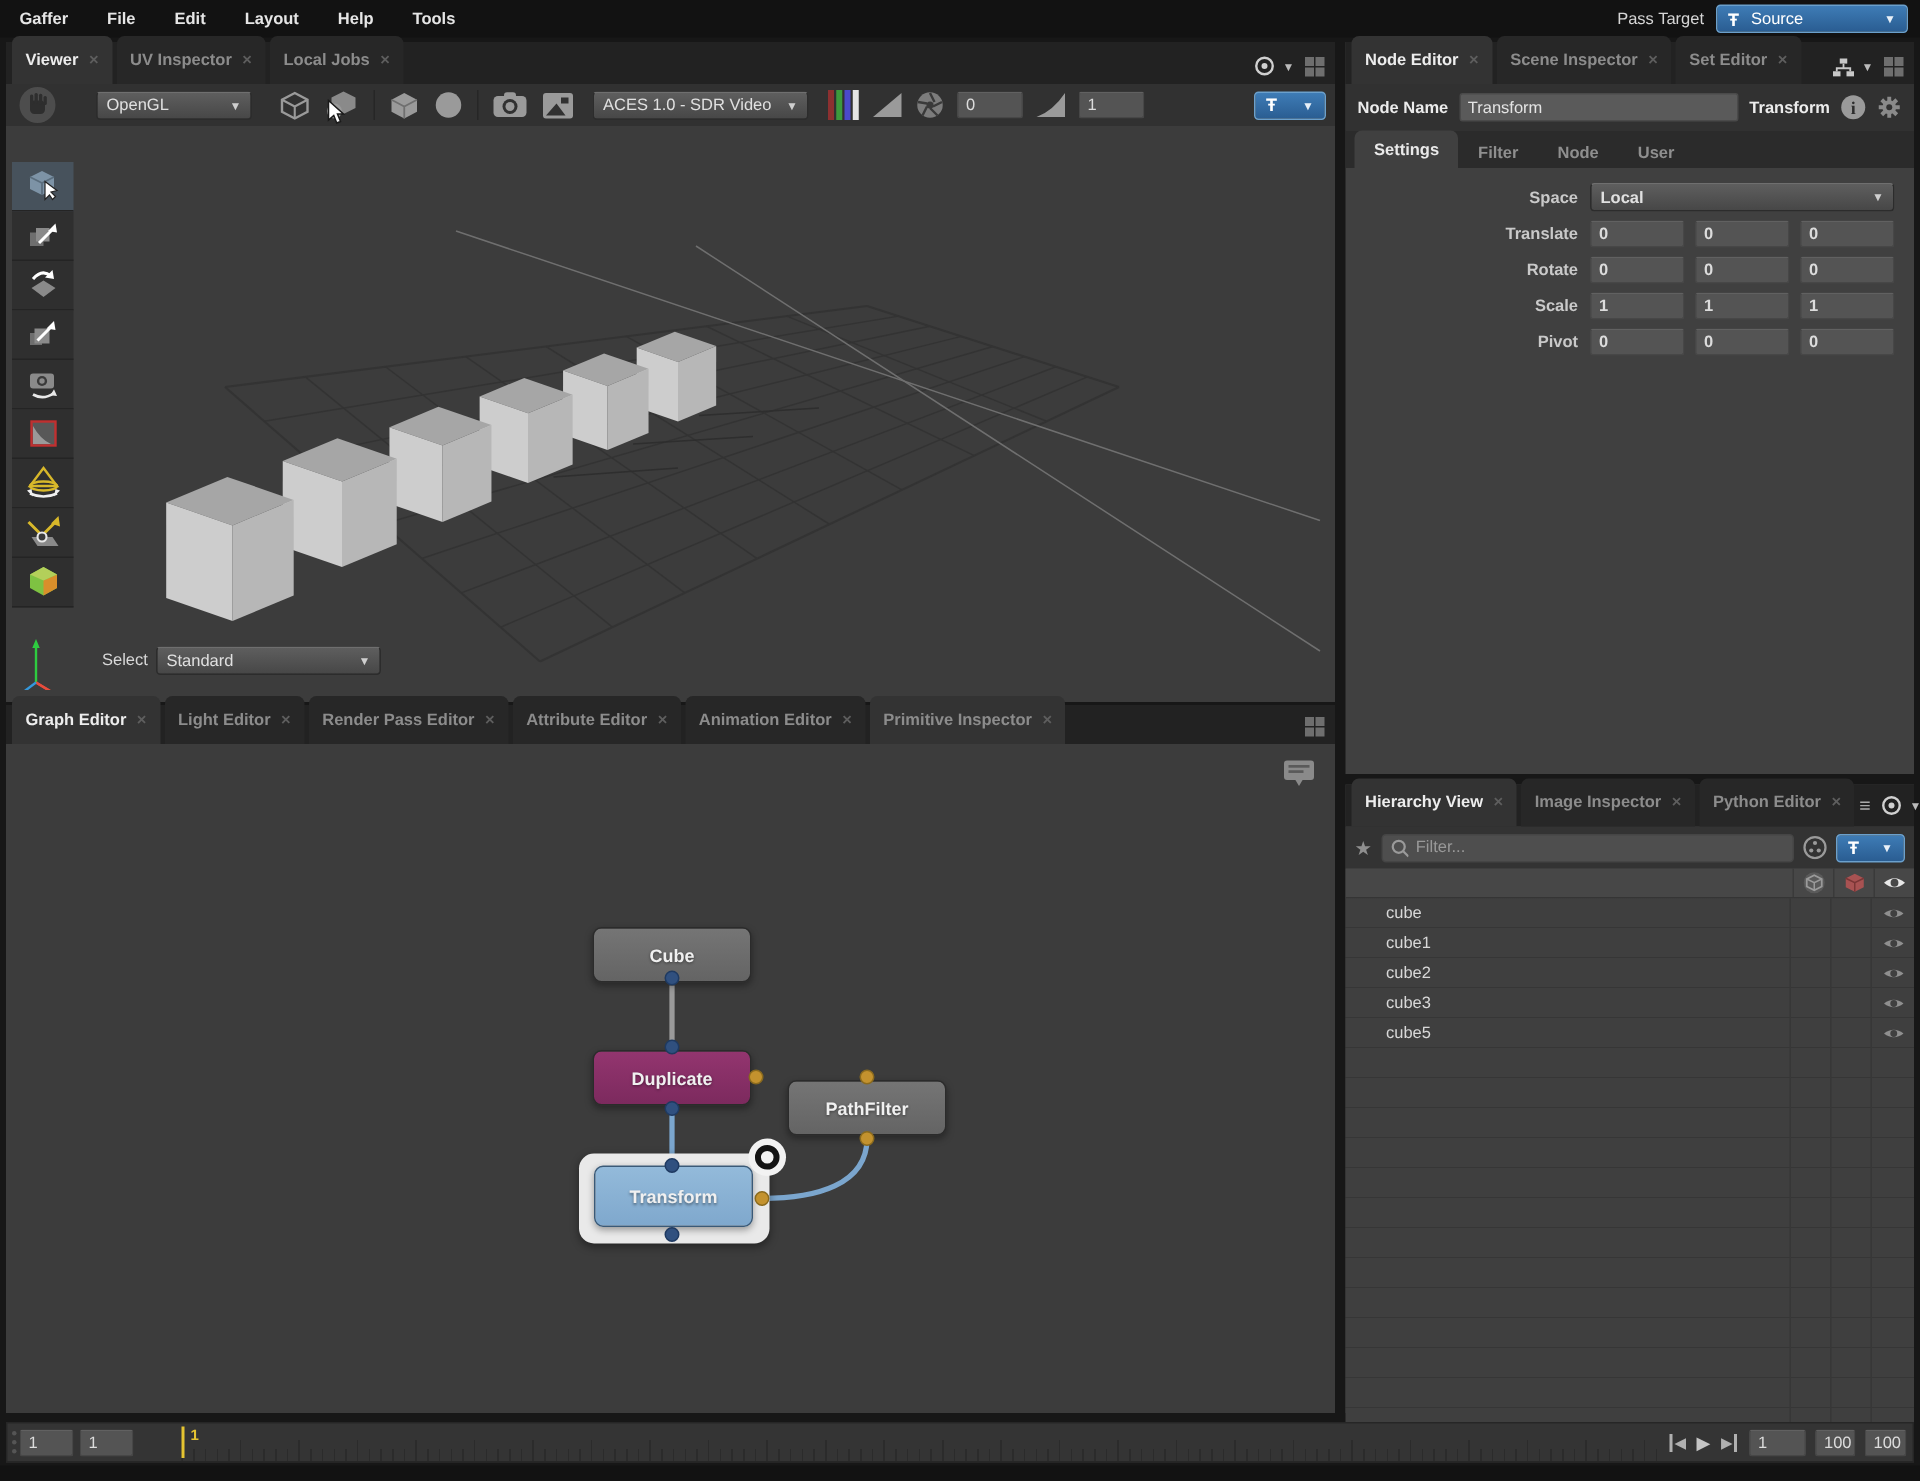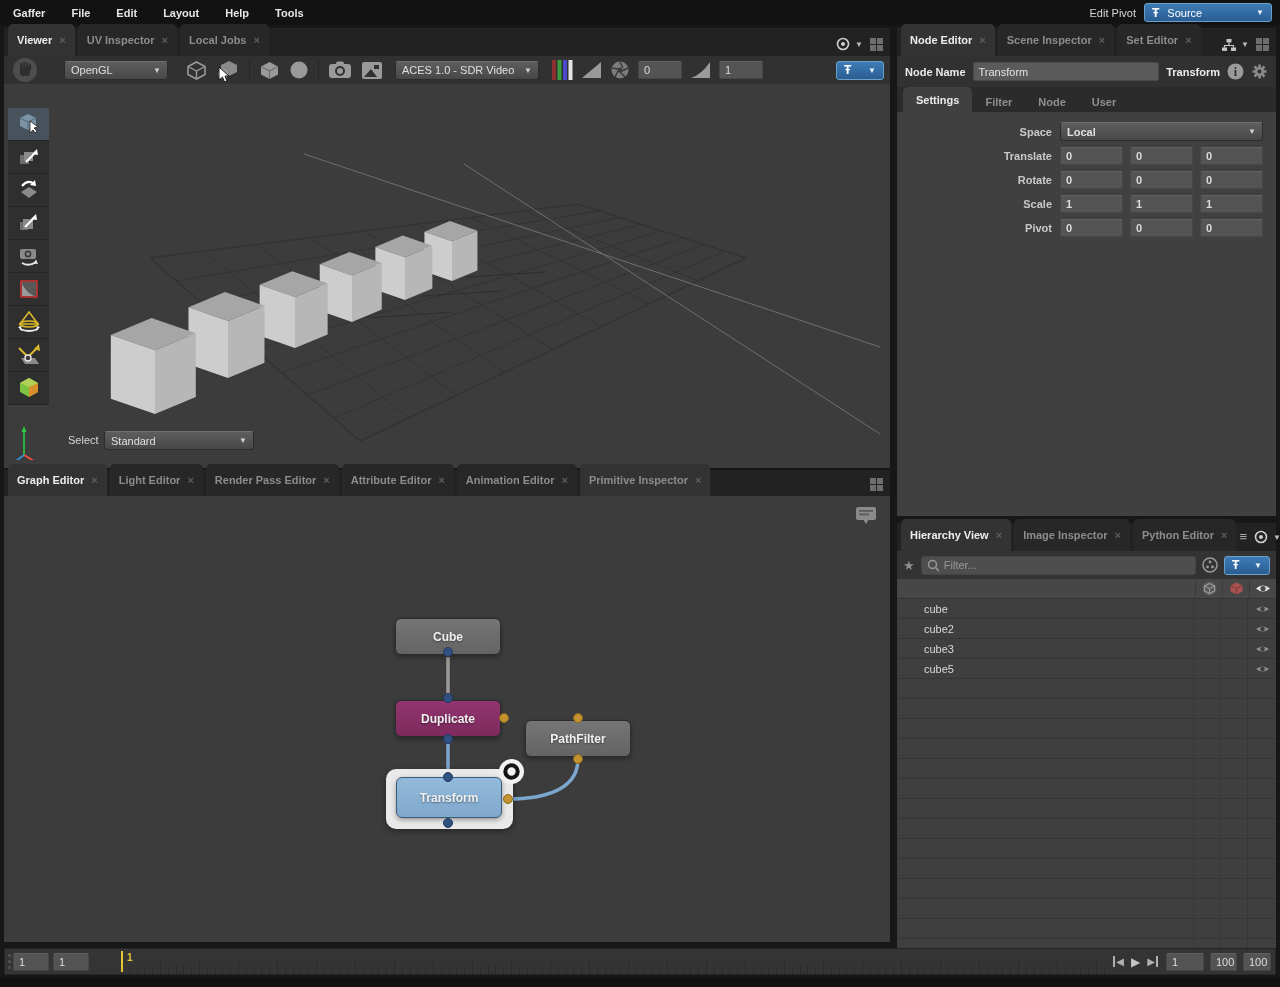--- a/index.html
+++ b/index.html
@@ -130,21 +130,21 @@
 <body>
 
 <div id="menubar">
   <span class="menu-item">Gaffer</span>
   <span class="menu-item">File</span>
   <span class="menu-item">Edit</span>
   <span class="menu-item">Layout</span>
   <span class="menu-item">Help</span>
   <span class="menu-item">Tools</span>
   <div id="menubar-right">
-    <span class="edit-target-label">Edit Pivot</span>
+    <span class="edit-target-label">Pass Target</span>
     <div class="bluebtn" style="width:128px">
       <span>Ŧ</span>
       <span style="font-weight:normal;font-size:11px">Source</span>
       <span class="caret" style="margin-left:auto">▼</span>
     </div>
   </div>
 </div>
 
 <div id="viewer-panel" class="panel">
   <div class="tabbar">
@@ -702,20 +702,31 @@
         <div class="col-icon" style="width:27px"></div>
           <div class="col-icon" style="width:27px"></div>
         <div class="col-icon" style="width:28px">
           <svg width="15" height="10">
             <path d="M1,5 Q7.5,0 14,5 Q7.5,10 1,5 Z" fill="#8f8f8f"></path>
               <circle cx="7.5" cy="5" r="2.3" fill="#3f3f3f"></circle>
             </svg>
           </div>
       </div>
       <div class="hrow">
+        <span class="nm">cube1</span>
+        <div class="col-icon" style="width:27px"></div>
+          <div class="col-icon" style="width:27px"></div>
+        <div class="col-icon" style="width:28px">
+          <svg width="15" height="10">
+            <path d="M1,5 Q7.5,0 14,5 Q7.5,10 1,5 Z" fill="#8f8f8f"></path>
+              <circle cx="7.5" cy="5" r="2.3" fill="#3f3f3f"></circle>
+            </svg>
+          </div>
+      </div>
+      <div class="hrow">
         <span class="nm">cube2</span>
         <div class="col-icon" style="width:27px"></div>
           <div class="col-icon" style="width:27px"></div>
         <div class="col-icon" style="width:28px">
           <svg width="15" height="10">
             <path d="M1,5 Q7.5,0 14,5 Q7.5,10 1,5 Z" fill="#8f8f8f"></path>
               <circle cx="7.5" cy="5" r="2.3" fill="#3f3f3f"></circle>
             </svg>
           </div>
       </div>

